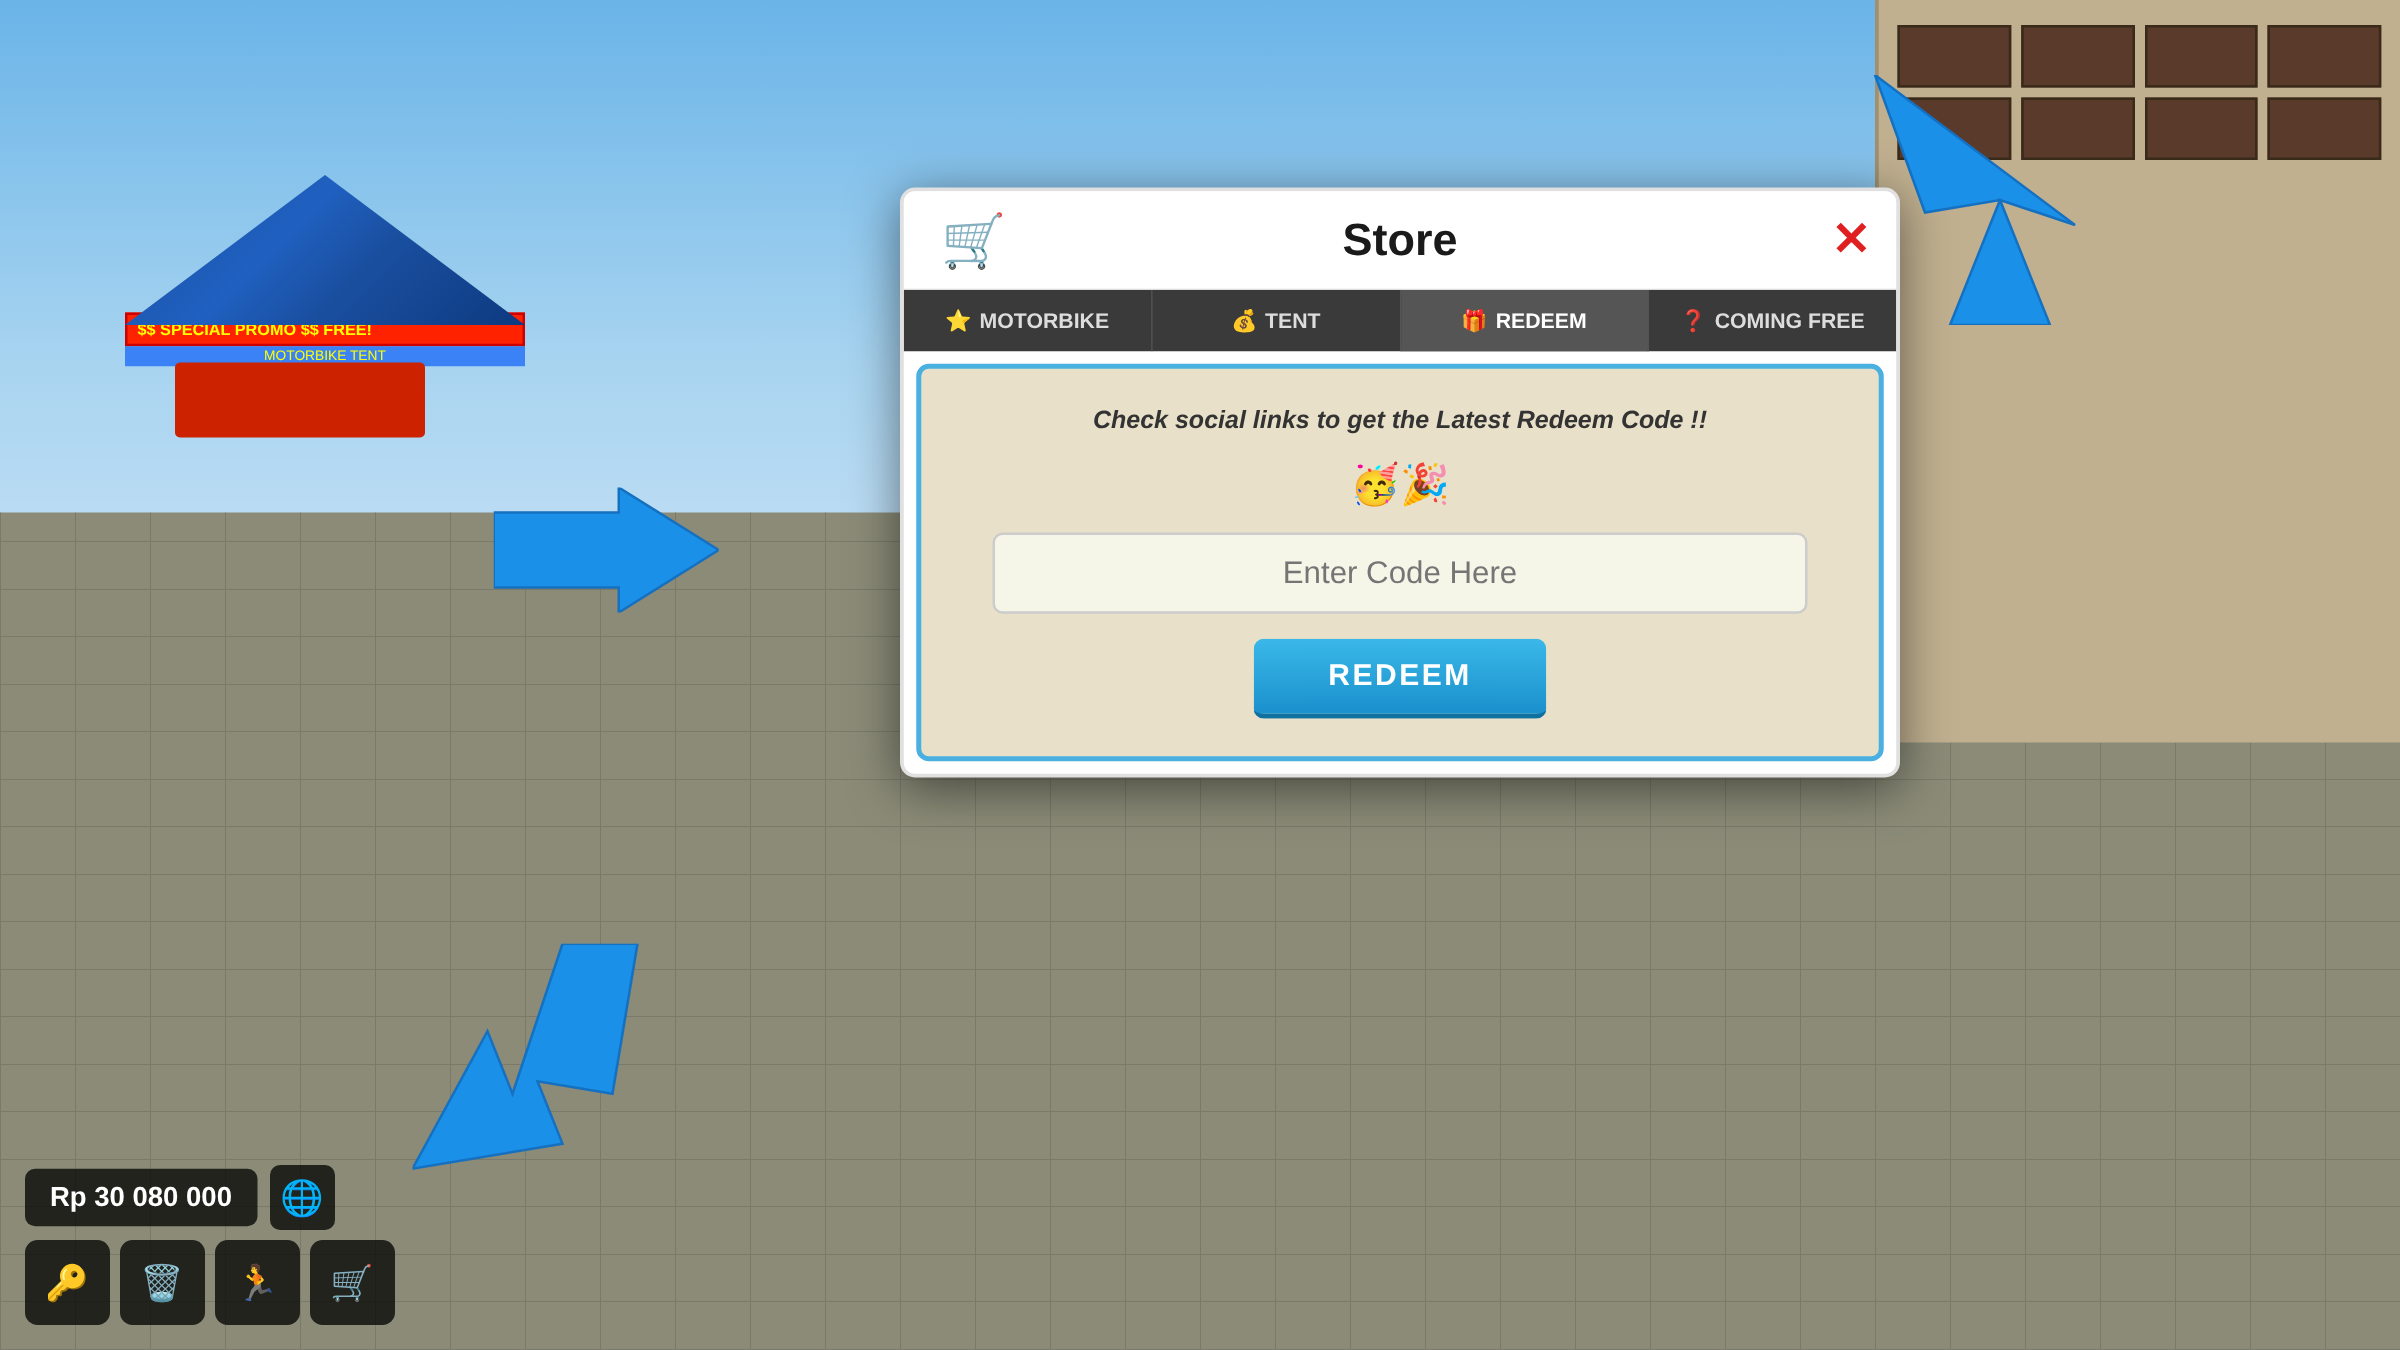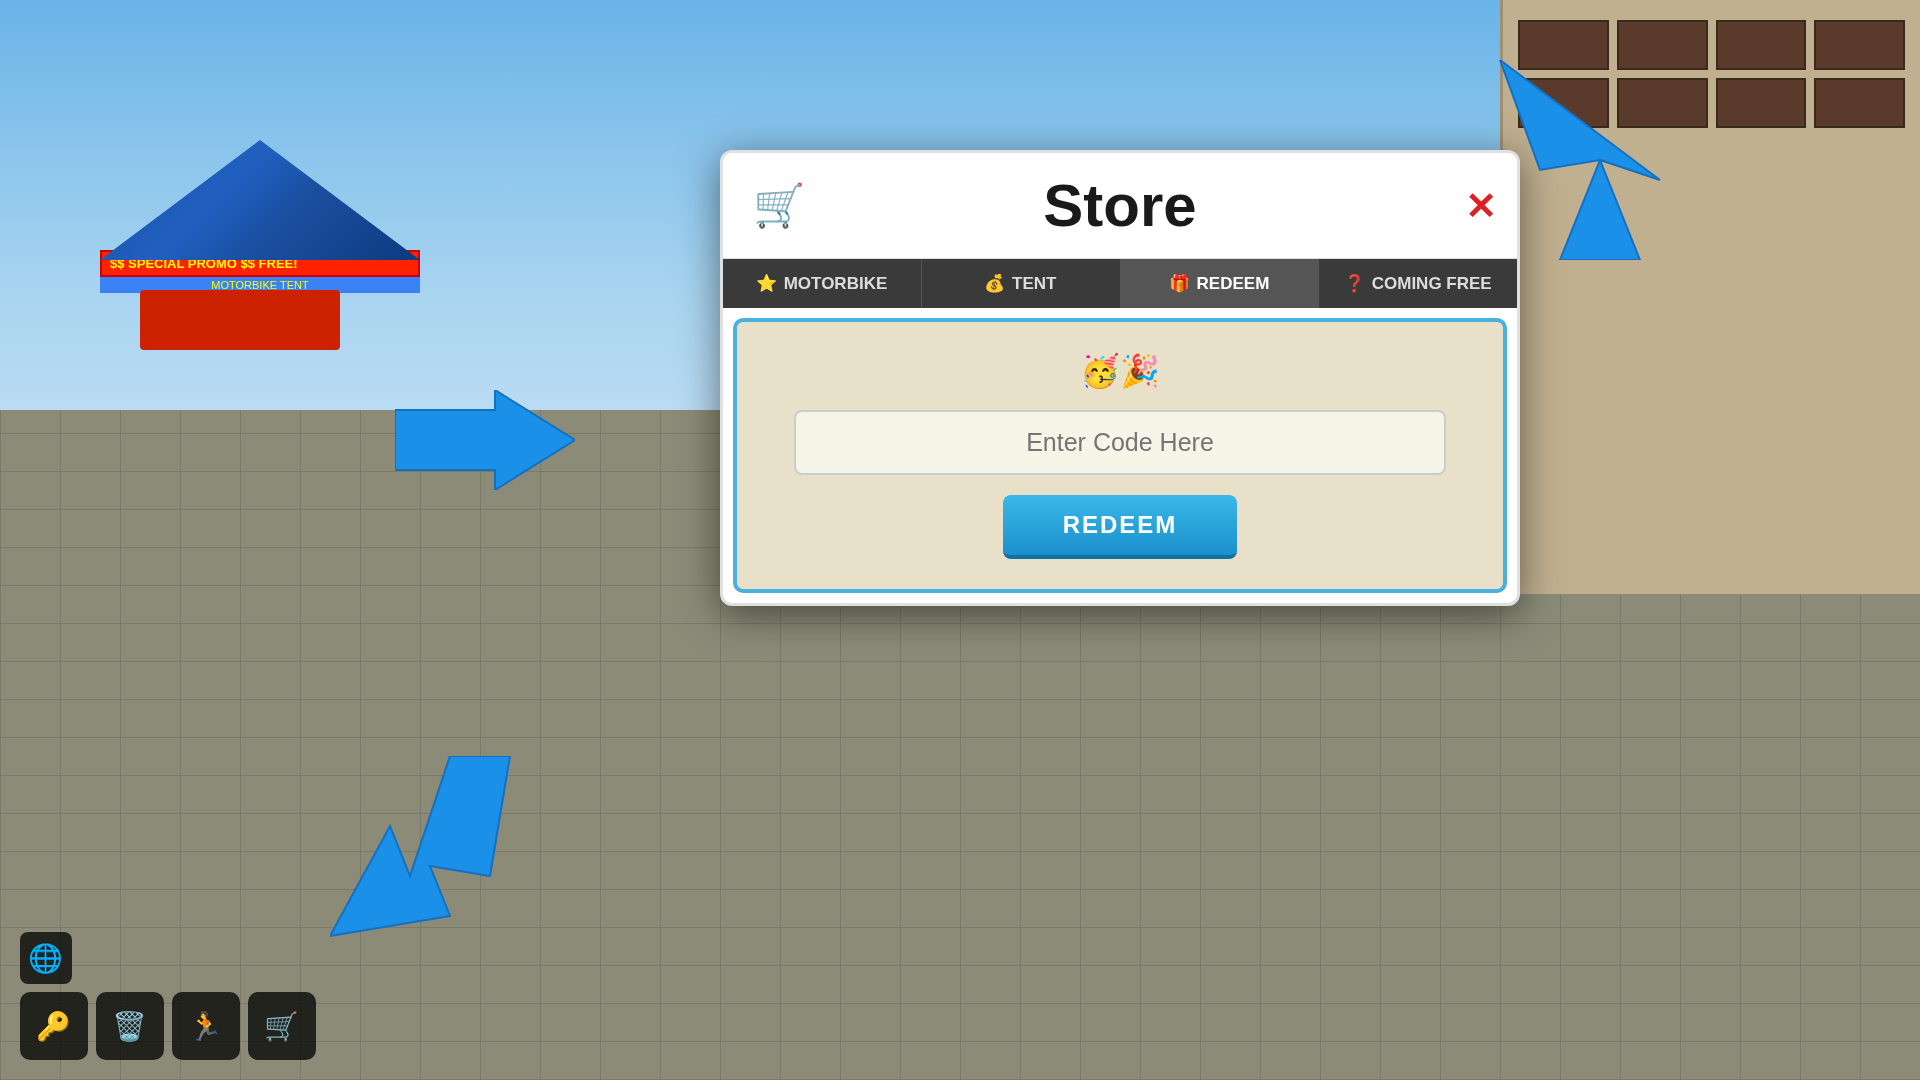--- a/index.html
+++ b/index.html
@@ -137,21 +137,21 @@
       border-bottom: 1px solid #ddd;
     }
 
     .modal-cart-icon {
       font-size: 42px;
       position: absolute;
       left: 30px;
     }
 
     .modal-title {
-      font-size: 60px;
+      font-size: 36px;
       font-weight: bold;
       color: #1a1a1a;
     }
 
     .modal-close {
       position: absolute;
       right: 20px;
       top: 50%;
       transform: translateY(-50%);
       background: none;
@@ -383,28 +383,30 @@
       <span>🎁</span>
       <span>REDEEM</span>
     </div>
     <div class="tab-item">
       <span>❓</span>
       <span>COMING FREE</span>
     </div>
   </div>
 
   <div class="modal-content">
+    <p class="redeem-description">Check social links to get the Latest Redeem Code !!</p>
     <div class="emoji-row">🥳🎉</div>
     <input class="code-input" type="text" placeholder="Enter Code Here" style="">
     <button class="redeem-button">REDEEM</button>
   </div>
 </div>
 
 <div class="bottom-hud">
   <div class="hud-money-row">
+    <div class="hud-money">Rp 30 080 000</div>
     <div class="hud-globe">
       <span>🌐</span>
     </div>
   </div>
   <div class="hud-buttons">
     <button class="hud-btn">🔑</button>
     <button class="hud-btn">🗑️</button>
     <button class="hud-btn">🏃</button>
     <button class="hud-btn">🛒</button>
   </div>

